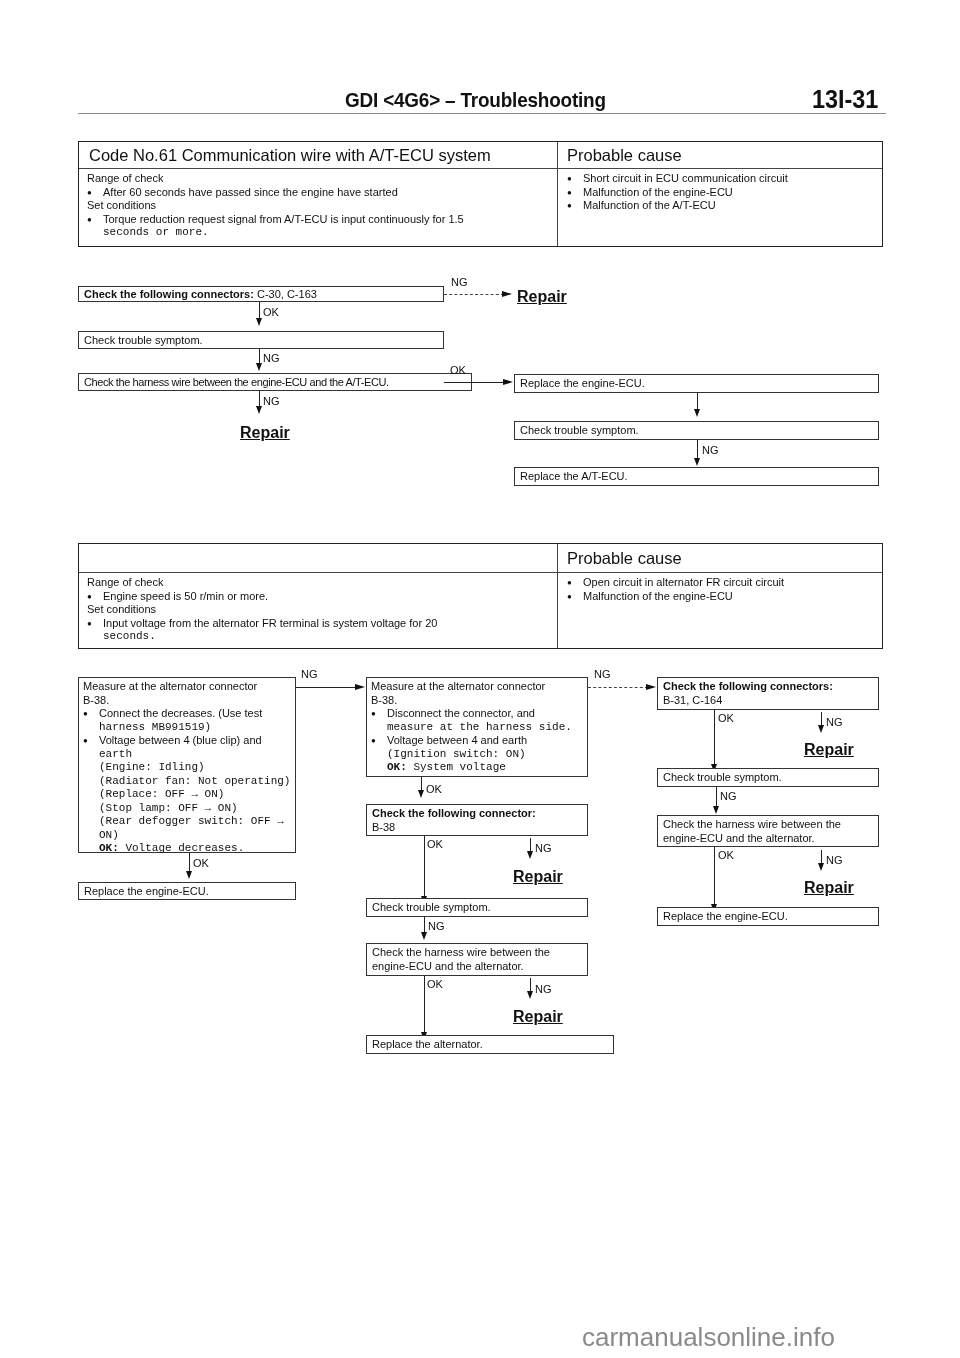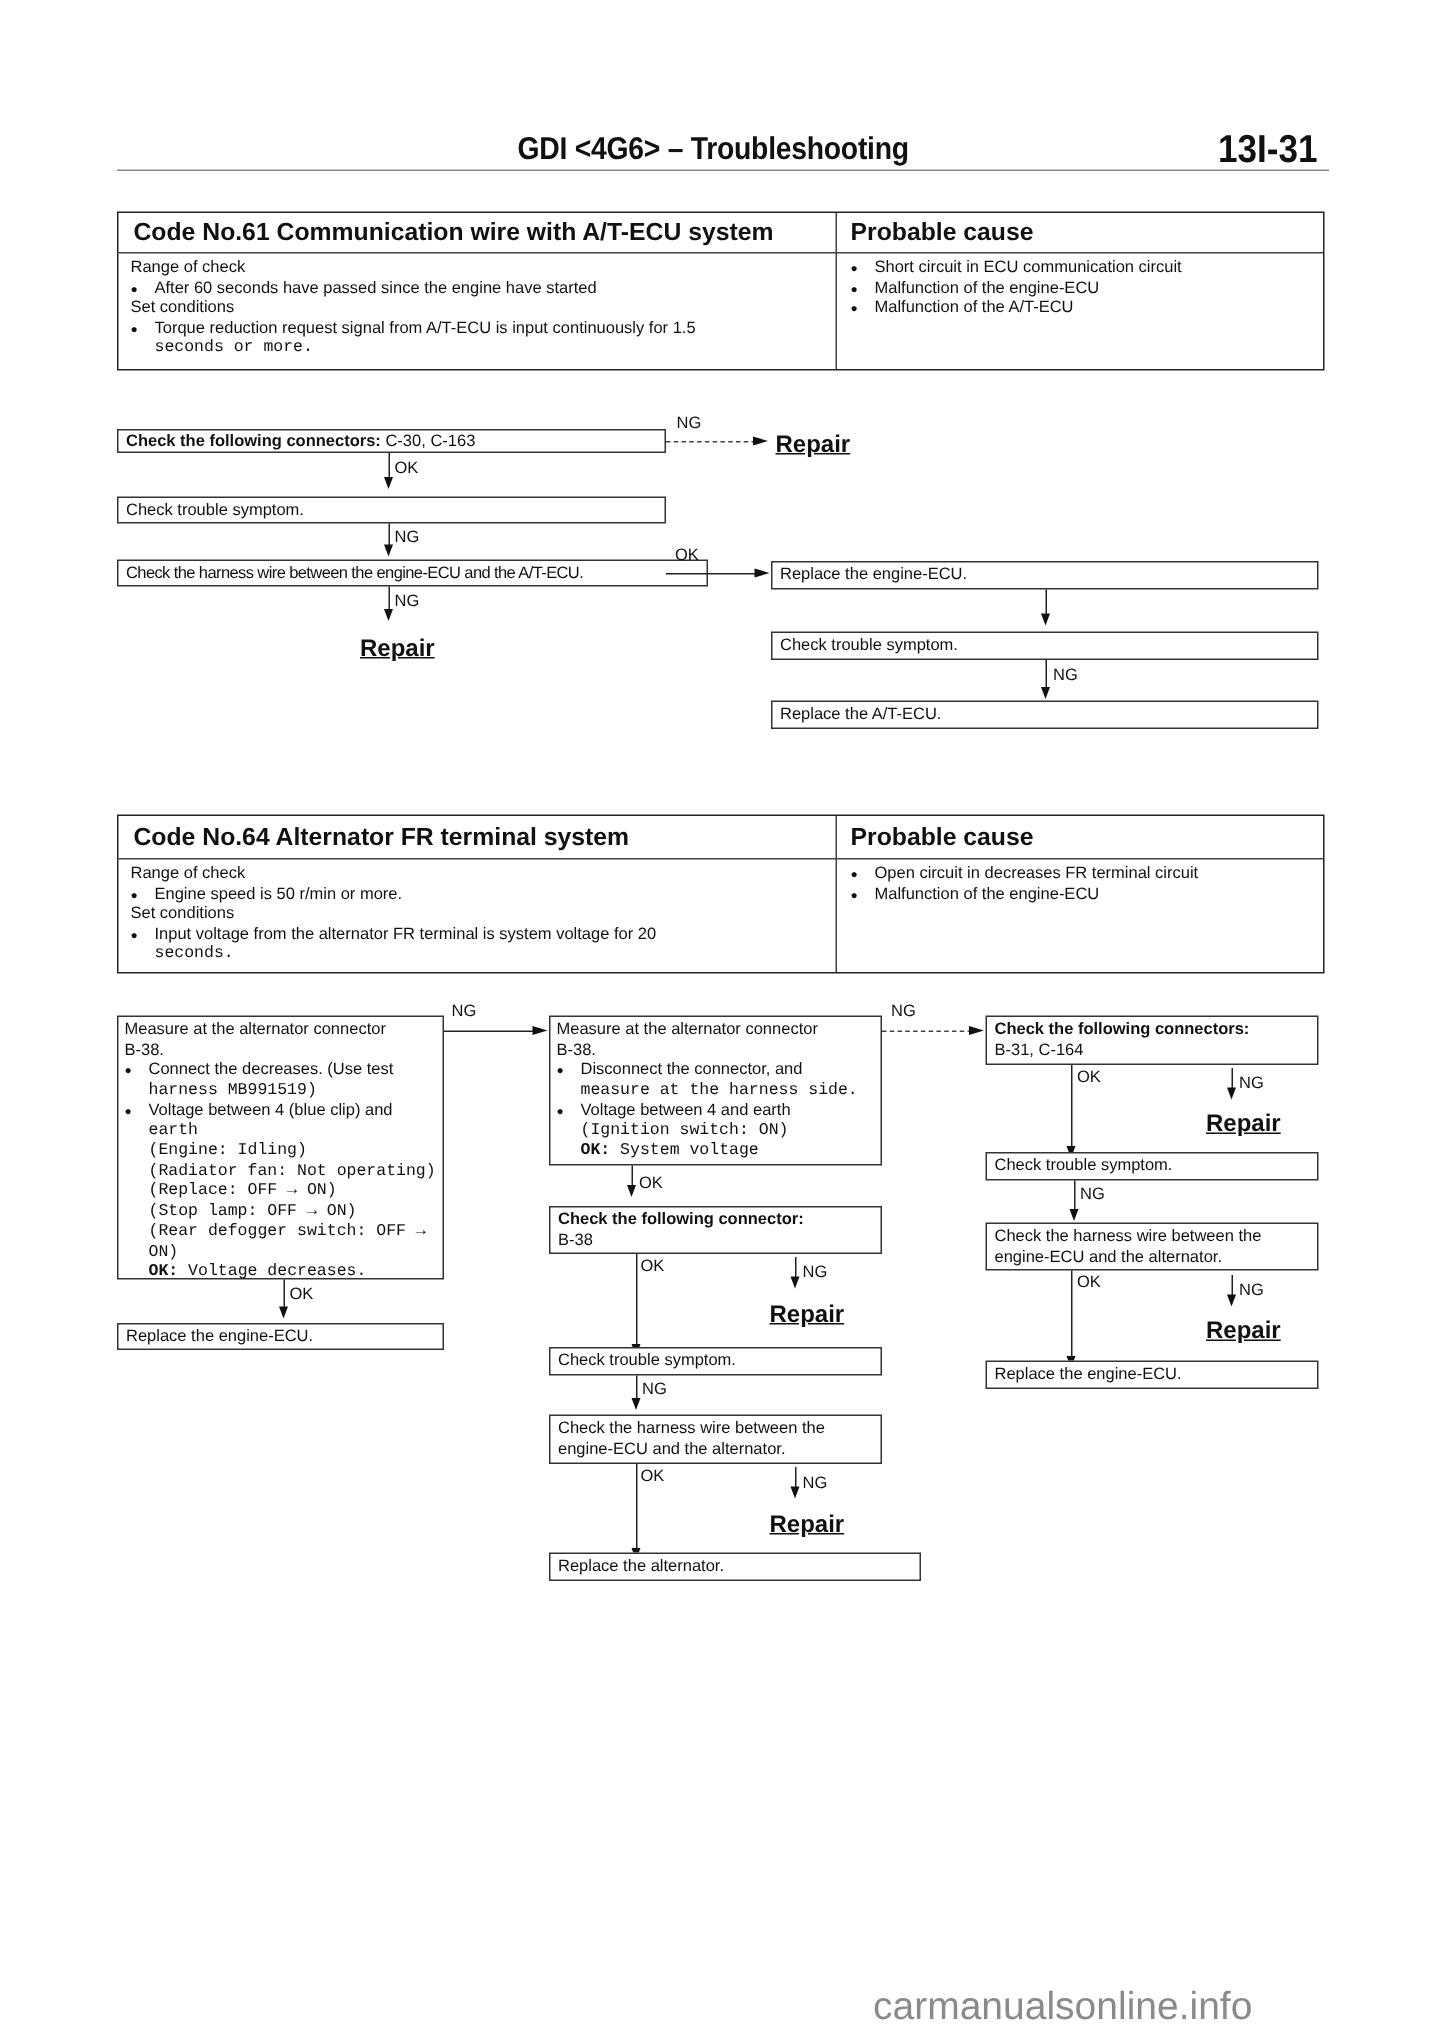--- a/index.html
+++ b/index.html
@@ -4,21 +4,21 @@
 <style>
   html, body { margin:0; padding:0; background:#ffffff; }
   body { width:960px; height:1358px; position:relative; overflow:hidden;
          font-family:"Liberation Sans", sans-serif; color:#111; }
   .abs { position:absolute; }
   .header-title { left:345px; top:88px; font-size:21px; font-weight:bold; letter-spacing:-0.2px; transform:scaleX(0.9); transform-origin:left; white-space:nowrap; }
   .header-page { left:812px; top:84px; font-size:26px; font-weight:bold; white-space:nowrap; transform:scaleX(0.9); transform-origin:left; }
   .header-rule { left:78px; top:113px; width:808px; height:1px; background:#888; }
 
   .code-box { border:1.5px solid #222; box-sizing:border-box; }
-  .code-head { position:absolute; font-size:16.5px; font-weight:bold; white-space:nowrap; }
+  .code-head { position:absolute; font-size:16.5px; font-weight:normal; white-space:nowrap; }
   .code-divider-h { position:absolute; height:1px; background:#444; }
   .code-divider-v { position:absolute; width:1px; background:#444; }
   .code-body { position:absolute; font-size:11px; line-height:13.5px; white-space:nowrap; }
   .bl { padding-left:16px; position:relative; }
   .bl::before { content:"\25CF"; position:absolute; left:0; top:0; font-size:8px; }
   .indent { padding-left:16px;font-family:Liberation Mono, monospace; }
 
   .fbox { position:absolute; border:1px solid #333; box-sizing:border-box; font-size:11px; line-height:13.5px; padding:2px 5px; white-space:nowrap; background:#fff; }
   .fbox b { font-weight:bold; }
   .lbl { position:absolute; font-size:11px; white-space:nowrap; }
@@ -99,33 +99,32 @@
 </div>
 <div class="vline" style="left:697px;top:440px;height:20px;"></div>
 <div class="arrow-down" style="left:694px;top:458px;"></div>
 <div class="lbl" style="left:702px;top:444px;">NG</div>
 
 <div class="fbox" style="left:514px;top:467px;width:365px;height:19px;">
   <span>Replace the A/T-ECU.</span>
 </div>
 
 <div class="abs code-box" style="left:78px;top:543px;width:805px;height:106px;">
-  <div class="code-head" style="left:10px;top:5px;">Code No.64 Alternator FR terminal system</div>
   <div class="code-head" style="left:488px;top:5px;">Probable cause</div>
   <div class="code-divider-h" style="left:0;top:28px;width:100%;"></div>
   <div class="code-divider-v" style="left:478px;top:0;height:100%;"></div>
   <div class="code-body" style="left:8px;top:32px;">
     <span class="bullet-line">Range of check</span>
     <span class="bullet-line bl">Engine speed is 50 r/min or more.</span>
     <span class="bullet-line">Set conditions</span>
     <span class="bullet-line bl">Input voltage from the alternator FR terminal is system voltage for 20</span>
     <span class="bullet-line indent">seconds.</span>
   </div>
   <div class="code-body" style="left:488px;top:32px;">
-    <span class="bullet-line bl">Open circuit in decreases FR terminal circuit</span>
+    <span class="bullet-line bl">Open circuit in alternator FR circuit circuit</span>
     <span class="bullet-line bl">Malfunction of the engine-ECU</span>
   </div>
 </div>
 
 <div class="fbox" style="left:78px;top:677px;width:218px;height:176px;padding:2px 4px;">
   <span class="bullet-line">Measure at the alternator connector</span>
   <span class="bullet-line">B-38.</span>
   <span class="bullet-line bl">Connect the decreases. (Use test</span>
   <span class="bullet-line indent">harness MB991519)</span>
   <span class="bullet-line bl">Voltage between 4 (blue clip) and</span>

